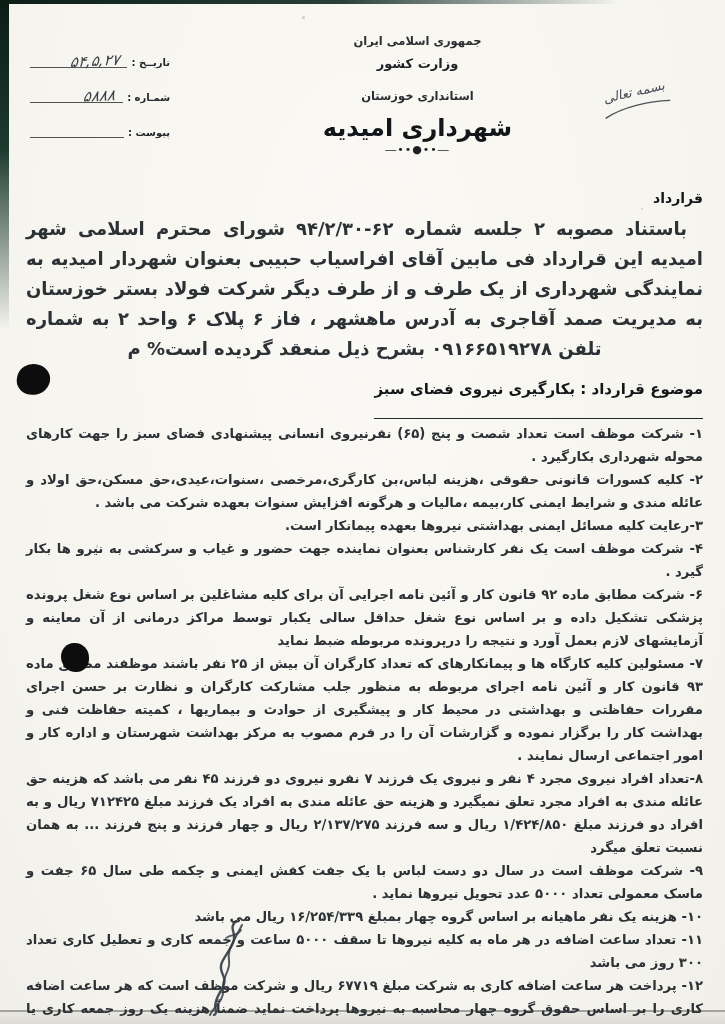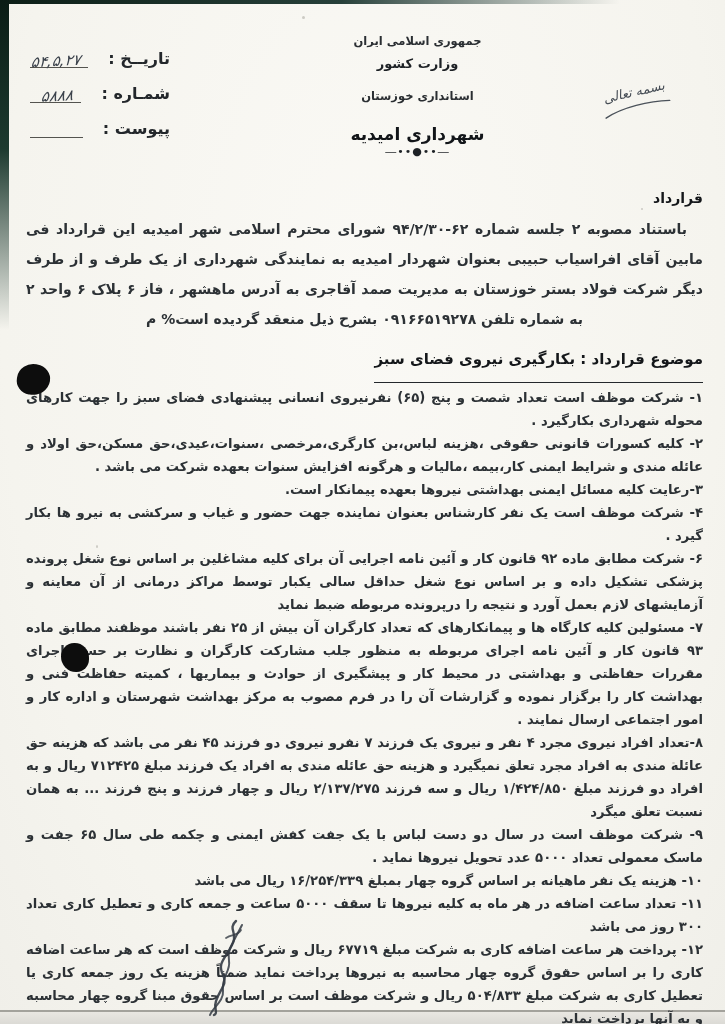--- a/index.html
+++ b/index.html
@@ -20,40 +20,40 @@
   .edge-bottom{position:absolute;left:0;top:1010px;width:725px;height:14px;
     background:linear-gradient(to bottom,#e9e7e2,#d9d8d3);
     border-top:2px solid #a3a29c;}
   .blob{position:absolute;background:#0d0d0d;}
   .blob1{left:17px;top:364px;width:33px;height:31px;border-radius:52% 48% 55% 45%;transform:rotate(10deg);}
   .blob2{left:61px;top:643px;width:28px;height:29px;border-radius:48% 52% 45% 55%;}
   .speck{position:absolute;background:#b9b8b0;border-radius:50%;opacity:.7;}
   
   .meta{position:absolute;left:30px;top:46px;width:140px;direction:rtl;}
   .meta-row{display:flex;align-items:flex-end;margin-bottom:13px;height:22px;}
-  .meta-label{font-size:16px;font-weight:bold;color:#23272b;white-space:nowrap;margin-left:20px;}
+  .meta-label{font-size:10px;font-weight:bold;color:#23272b;white-space:nowrap;margin-left:4px;}
   .meta-line{flex:1;border-bottom:1.2px solid #54544f;position:relative;height:100%;}
   .hand{position:absolute;right:8px;bottom:-3px;font-size:15px;color:#3c434c;
     transform:rotate(-3deg) skewX(-8deg);white-space:nowrap;letter-spacing:1px;}
   .org{position:absolute;left:320px;top:34px;width:195px;text-align:center;direction:rtl;}
   .org-country{font-size:11.5px;font-weight:bold;color:#2a2e32;}
   .org-ministry{font-size:13px;font-weight:bold;margin-top:8px;color:#1d2125;}
   .org-gov{font-size:11.5px;font-weight:bold;margin-top:18px;color:#2a2e32;}
-  .org-muni{font-size:17px;font-weight:bold;margin-top:21px;color:#121519;}
+  .org-muni{font-size:24px;font-weight:bold;margin-top:11px;color:#121519;}
   .org-ornament{font-size:11px;margin-top:1px;color:#1d2125;letter-spacing:1px;}
   .bismillah{position:absolute;left:586px;top:84px;width:100px;transform:rotate(-13deg);
     direction:rtl;text-align:center;color:#464d55;}
   .bismillah-text{font-size:13px;font-style:italic;letter-spacing:1px;display:block;}
   
   .content{position:absolute;top:186px;left:26px;right:22px;direction:rtl;}
   .doc-title{margin:0 0 4px 0;font-size:14px;line-height:24px;font-weight:bold;color:#14171a;}
-  .intro{margin:0 0 12px 0;font-size:14px;font-weight:bold;line-height:30px;
+  .intro{margin:0 0 12px 0;font-size:18px;font-weight:bold;line-height:30px;
     text-align:justify;text-align-last:center;text-indent:16px;color:#2c3135;}
   .subject{margin:0 0 3px 0;font-size:15px;line-height:26px;font-weight:bold;color:#14171a;}
-  .subject .u{border-bottom:1.6px solid #24282c;padding-bottom:10px;display:inline-block;}
+  .subject .u{border-bottom:1.6px solid #24282c;padding-bottom:16px;display:inline-block;}
   .clause{margin:0;font-size:13.2px;font-weight:bold;line-height:23px;
     text-align:justify;text-align-last:right;color:#2c3135;}
   .clause.center-last{text-align-last:center;}
   
   .signature{position:absolute;left:196px;top:916px;}
 </style>
 </head>
 <body>
 
 <div class="page">

